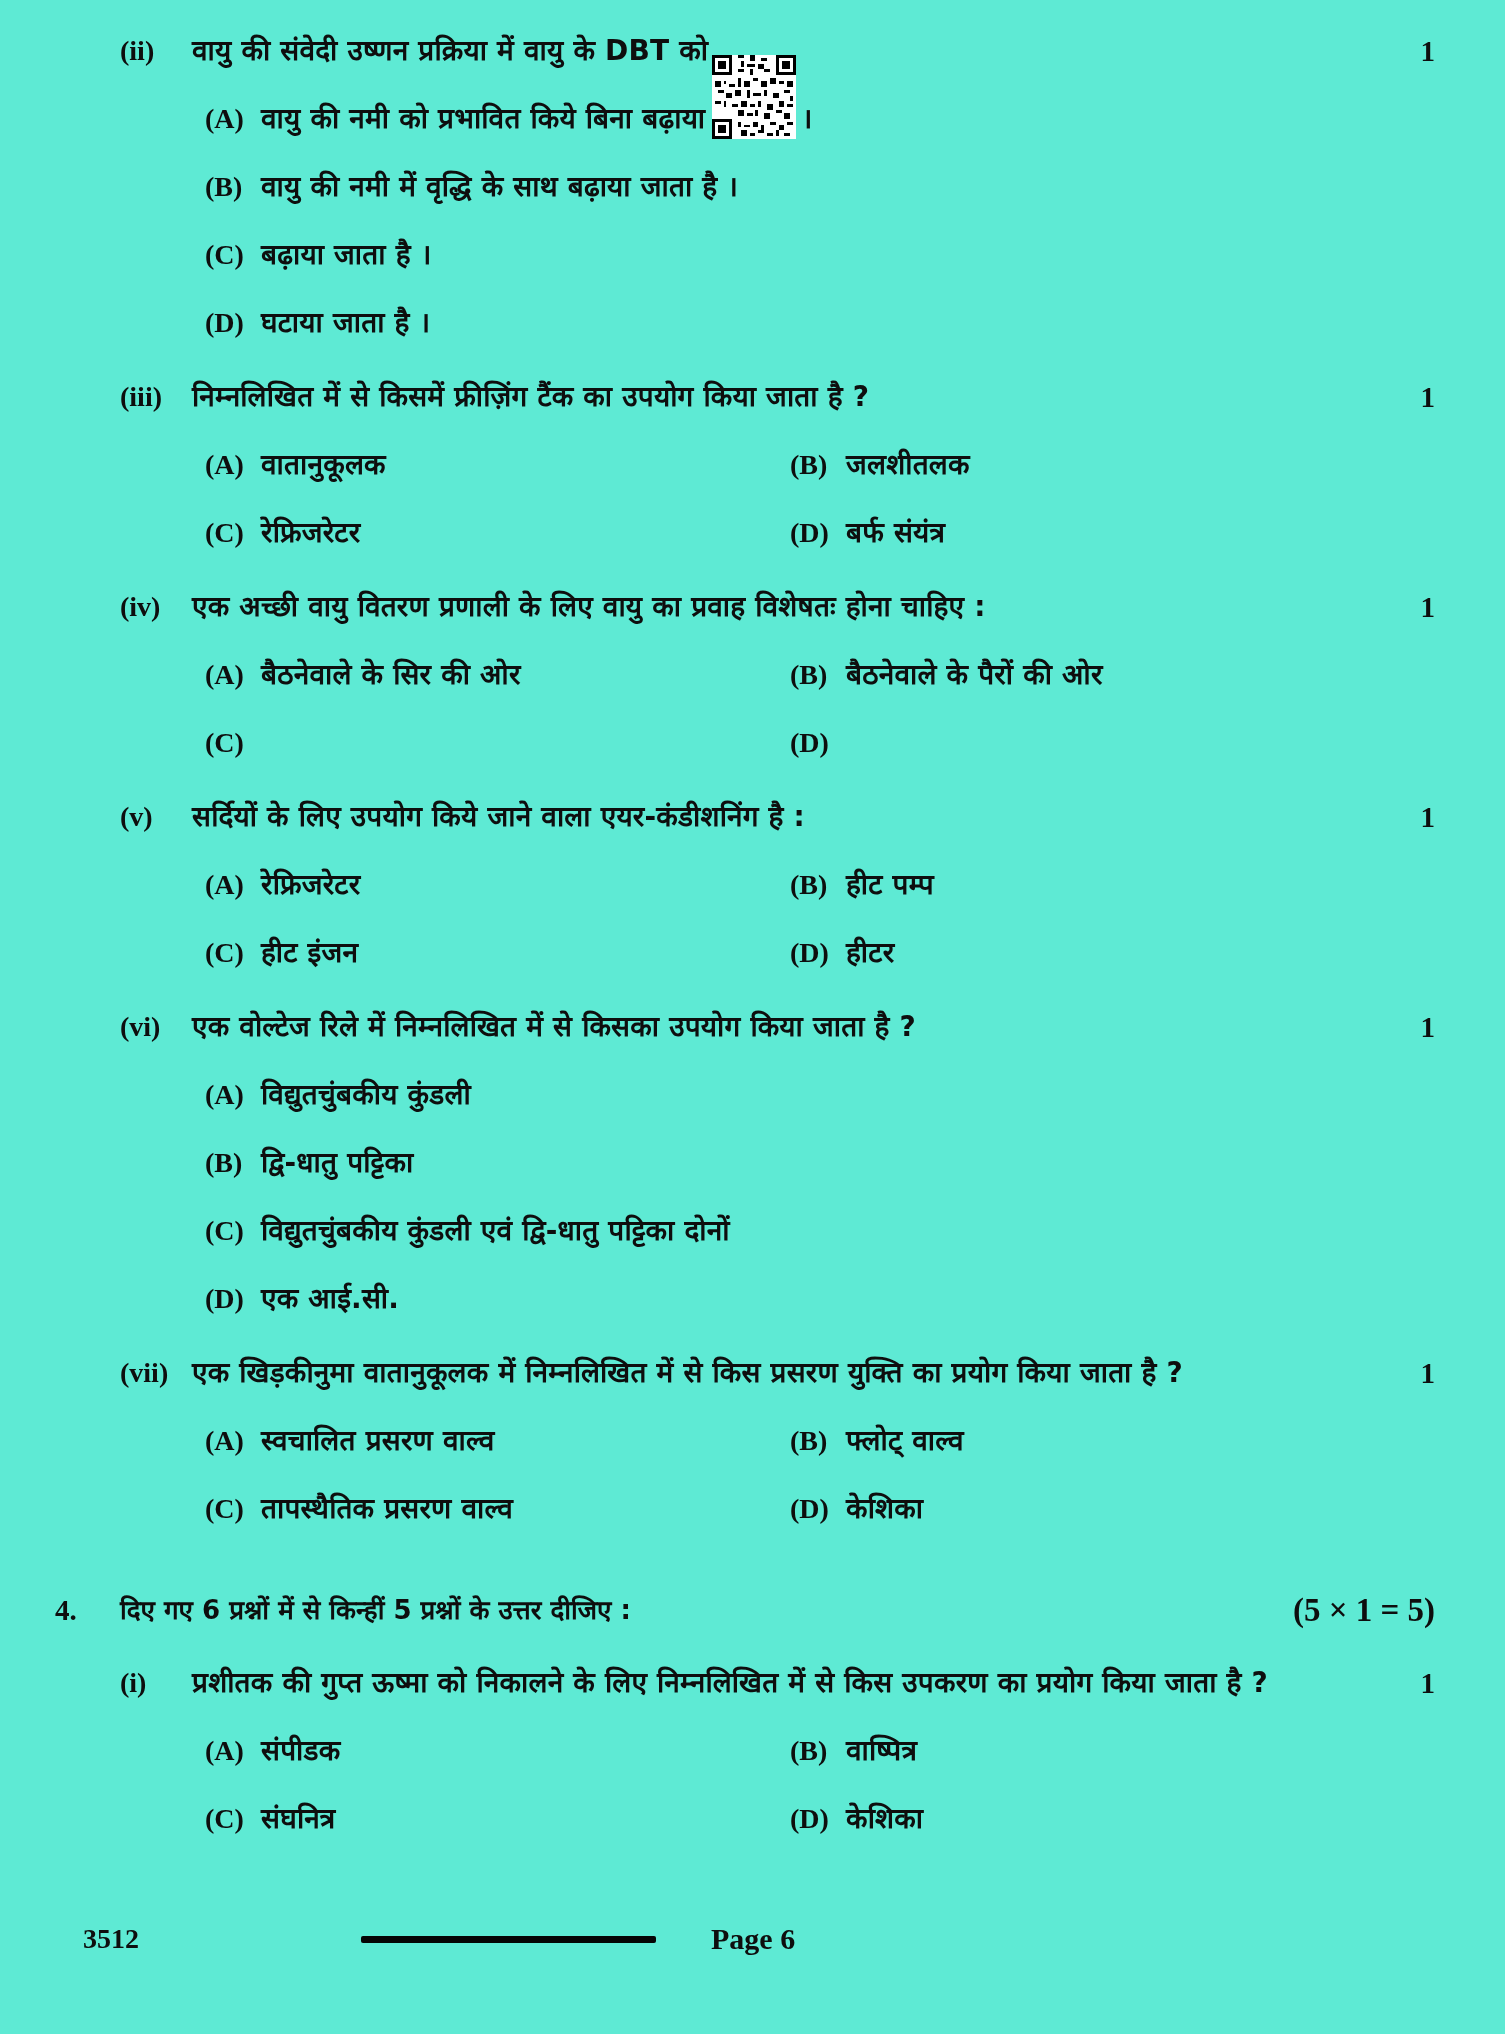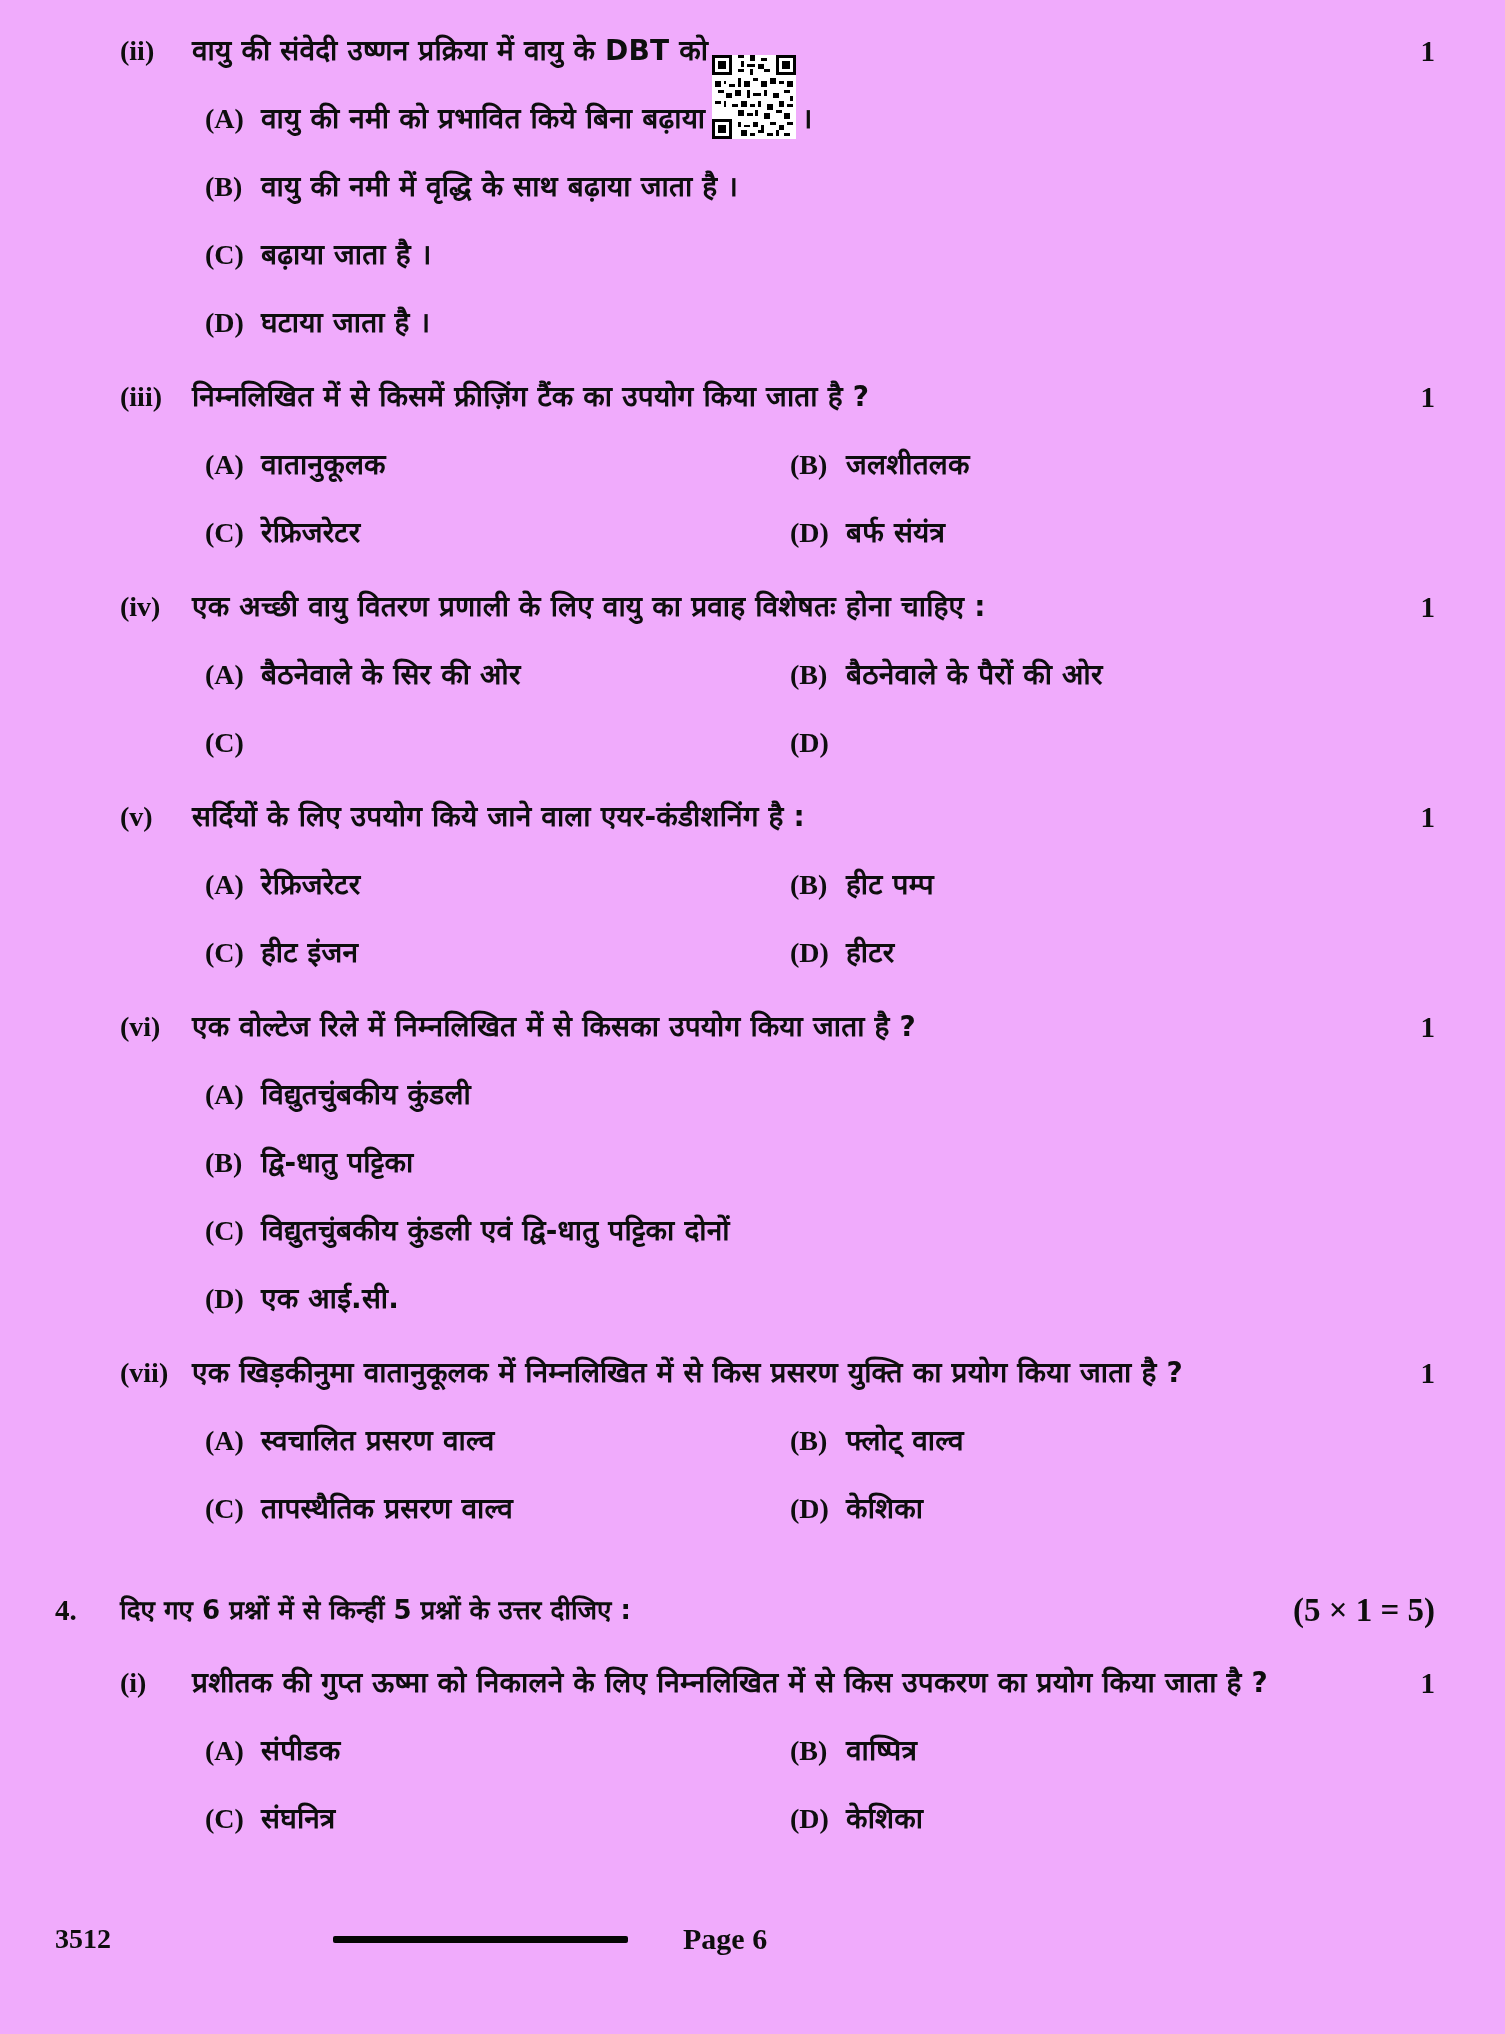--- a/index.html
+++ b/index.html
@@ -1,19 +1,19 @@
 <!DOCTYPE html>
 <html><head>
 <meta charset="utf-8">
 <style>
   html,body { margin:0; padding:0; background:#ffffff; }
   .page {
     position:relative;
     width:1505px; height:2034px;
-    background:#f0abfc;
+    background:#5eead4;
     color:#0e0e0e;
     font-family:"DejaVu Sans", sans-serif;
     overflow:hidden;
   }
   .content { padding:0 70px 0 55px; }
 
   
   .qr { position:absolute; left:712px; top:55px; width:84px; height:84px; }
 
   
@@ -61,21 +61,21 @@
   }
   .sub { margin-left:65px; margin-top:26px; }
 
   
   .footer {
     position:absolute; top:1922px; left:55px; right:70px;
     display:flex; align-items:center;
   }
   .paper-code {
     font-family:"Liberation Serif", serif;
-    font-size:28px; font-weight:700;
+    font-size:28px; font-weight:700;margin-left:28px;
   }
   .footer-rule { width:295px; height:7px; background:#050505; margin-left:222px; border-radius:2px; }
   .page-label {
     font-family:"Liberation Serif", serif;
     font-size:30px; font-weight:700; margin-left:55px;
   }
 </style>
 </head>
 <body>
 

